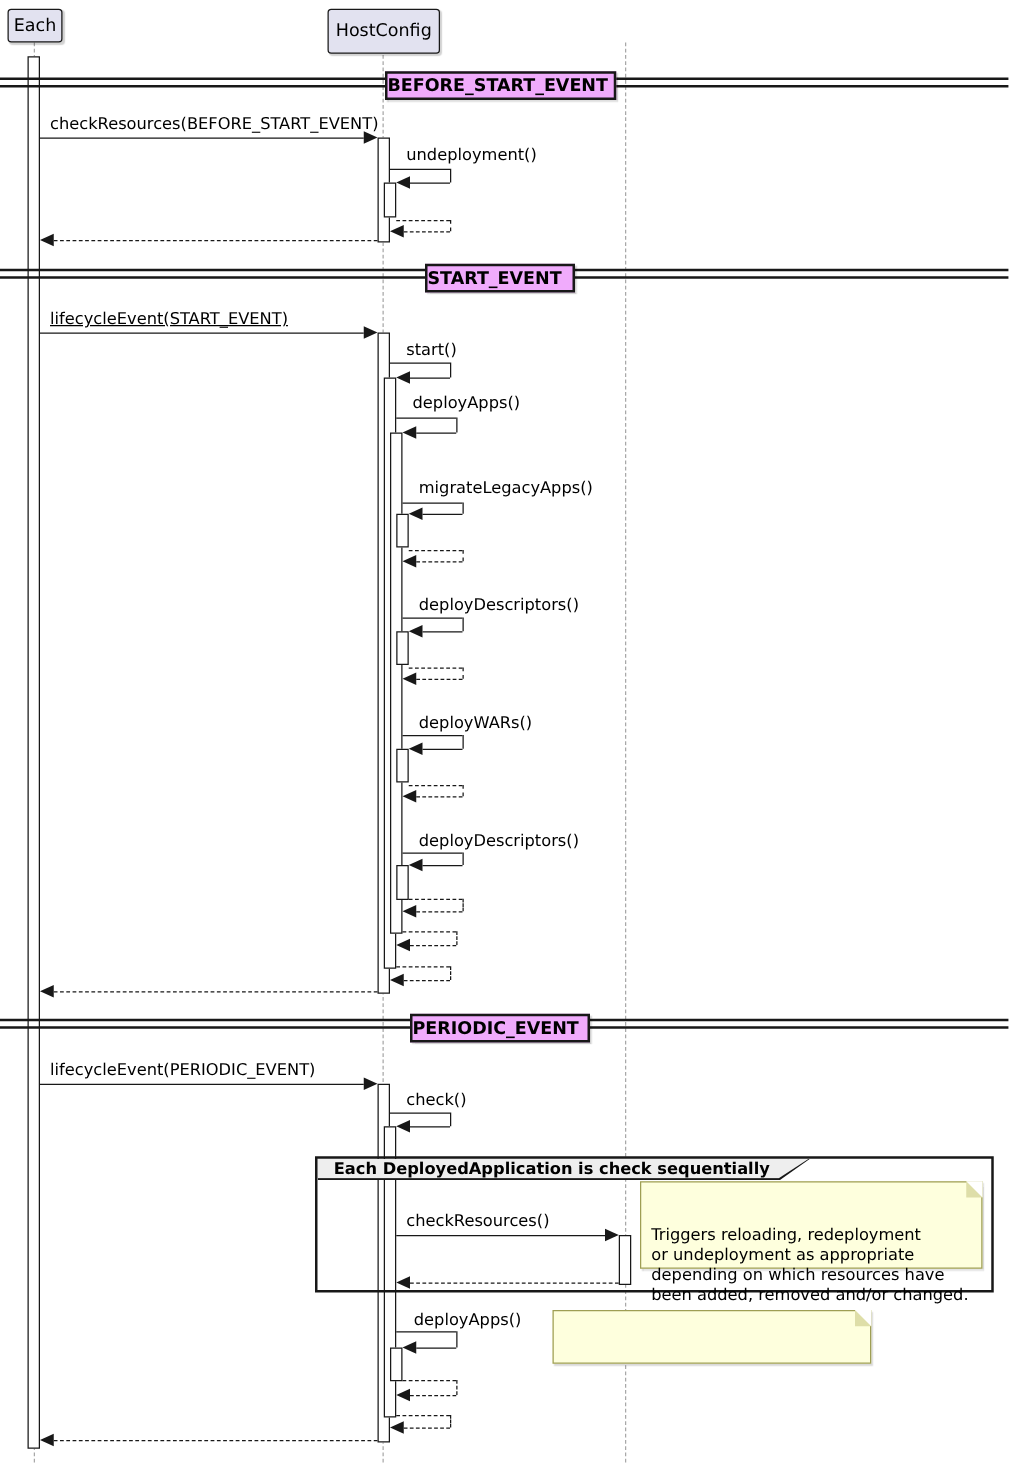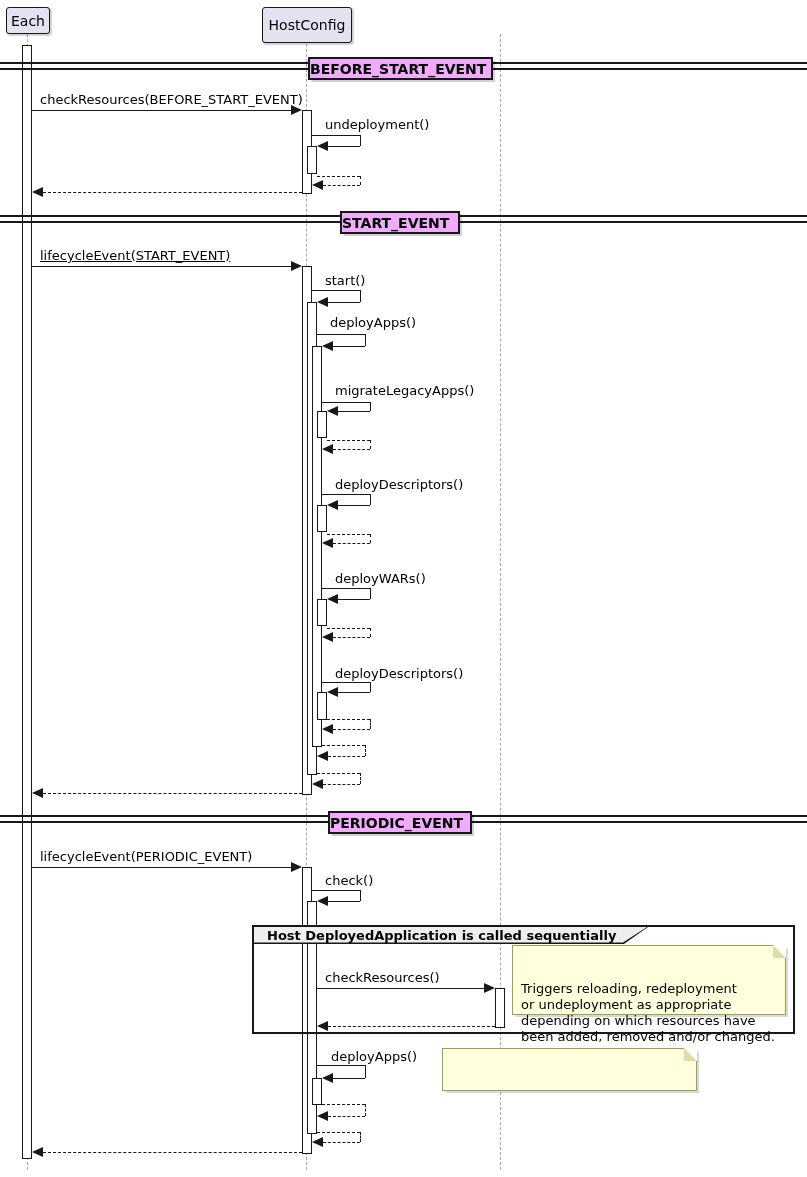--- a/index.html
+++ b/index.html
@@ -201,21 +201,21 @@
   <div class="lbl" style="left:325px;top:873px;">check()</div>
   <div class="hline" style="left:312px;top:890px;width:48px;"></div>
   <div class="vline" style="left:360px;top:890px;height:11px;"></div>
   <div class="hline" style="left:328px;top:901px;width:32px;"></div>
   <div class="head-l" style="left:317px;top:896px;"></div>
 
   <div class="group-box" style="left:252px;top:925px;width:543px;height:109px;"></div>
   <div class="group-header" style="left:254px;top:927px;width:394px;height:17px;">
     <div class="group-header-fill"></div>
   </div>
-  <div class="group-title" style="left:267px;top:928px;">Host DeployedApplication is called sequentially</div>
+  <div class="group-title" style="left:267px;top:928px;">Each DeployedApplication is check sequentially</div>
 
   <div class="lbl" style="left:325px;top:970px;">checkResources()</div>
   <div class="hline" style="left:317px;top:988px;width:167px;"></div>
   <div class="head-r" style="left:484px;top:983px;"></div>
 
   <div class="hline dash" style="left:328px;top:1026px;width:167px;"></div>
   <div class="head-l" style="left:317px;top:1021px;"></div>
 
   <div class="note" style="left:512px;top:945px;width:274px;height:70px;padding:3px 8px;">
     <div class="fold"></div>

